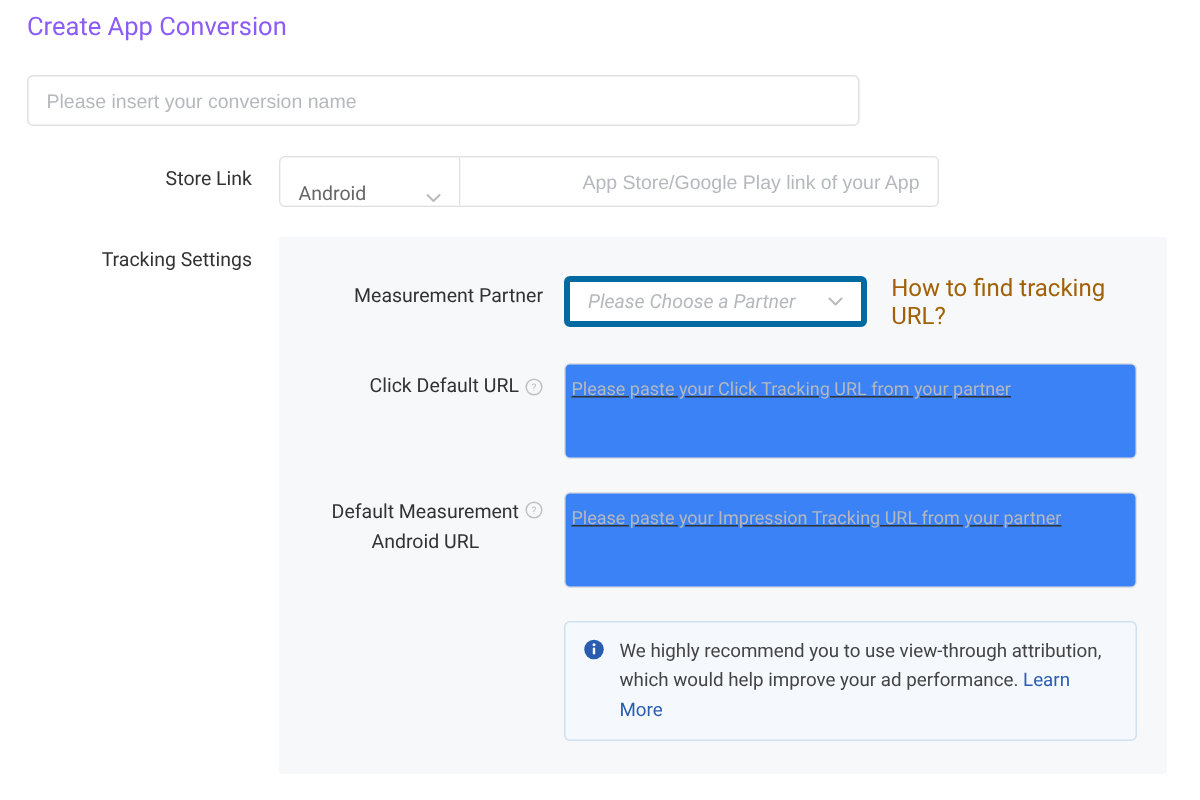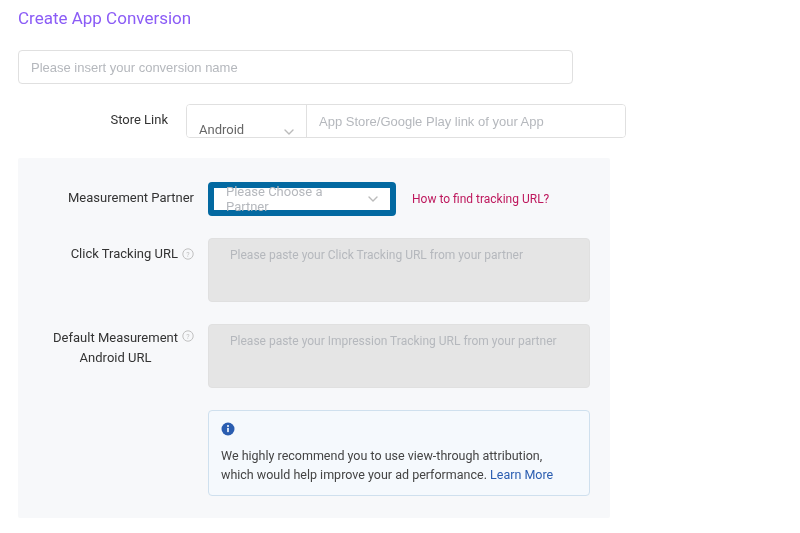--- a/index.html
+++ b/index.html
@@ -71,20 +71,21 @@
       width: 10px; height: 10px;
       display: inline-flex; align-items: center; justify-content: center;
     }
     .chevron svg { width: 10px; height: 10px; display: block; }
     .store-link-input {
       flex: 1;
       border: none;
       padding: 0 12px;
       font-size: 13px;
       outline: none;
+      text-align: right;
     }
     .store-link-input::placeholder { color: #b5b8bd; }
     .tracking-box {
       background: #f7f8fa;
       padding: 24px 20px 22px 20px;
       border-radius: 2px;
     }
     .tracking-row {
       display: flex;
       align-items: flex-start;
@@ -114,67 +115,68 @@
       flex-shrink: 0;
     }
     .help-icon svg { width: 12px; height: 12px; display: block; }
     .tracking-content {
       flex: 1;
       display: flex;
       align-items: center;
       gap: 16px;
     }
     .partner-select {
-      width: 188px;
+      width: 222px;
       height: 34px;
-      border: 6px solid #0369a1;
+      border: 4px solid #0369a1;
       border-radius: 4px;
       background: #fff;
       display: flex;
       align-items: center;
       justify-content: space-between;
       padding: 0 12px;
       cursor: pointer;
       font-size: 13px;
+      font-style: italic;
     }
     .partner-select .placeholder { color: #b5b8bd; }
     .help-link {
-      color: #be185d;
-      font-size: 12px;
+      color: #a16207;
+      font-size: 16px;
       text-decoration: none;
       cursor: pointer;
     }
     .tracking-textarea {
       flex: 1;
       width: 100%;
       height: 64px;
       border: 1px solid #e0e0e0;
       border-radius: 4px;
-      background: #e5e5e5;
-      padding: 9px 21px;
+      background: #3b82f6;
+      padding: 9px 4px;
       font-size: 12px;
       font-family: inherit;
       resize: none;
       outline: none;
       color: #333;
+      text-decoration: underline;
     }
     .tracking-textarea::placeholder { color: #b5b8bd; }
     .info-box {
       margin-left: 170px;
       margin-top: 18px;
       border: 1px solid #cfe0ee;
       background: #f5f9fd;
       border-radius: 4px;
       padding: 10px 12px;
       display: flex;
       gap: 10px;
       font-size: 12.5px;
       color: #444;
       line-height: 1.55;
-      flex-direction: column;
     }
     .info-icon {
       width: 14px; height: 14px;
       flex-shrink: 0;
       margin-top: 1px;
       color: #2a5db0;
     }
     .info-icon svg { width: 14px; height: 14px; display: block; }
     .info-text a { color: #2a5db0; text-decoration: none; cursor: pointer; }
   </style>
@@ -200,20 +202,21 @@
               <path d="M1 3 L5 7 L9 3" stroke="#bbb" stroke-width="1.4" fill="none" stroke-linecap="round" stroke-linejoin="round"></path>
             </svg>
         </span>
       </div>
       <input type="text" class="store-link-input" placeholder="App Store/Google Play link of your App" style="">
     </div>
   </div>
 </div>
 
 <div class="form-row">
+  <div class="form-label">Tracking Settings</div>
   <div class="form-content">
     <div class="tracking-box">
 
       <div class="tracking-row">
         <div class="tracking-label">
           <span>Measurement Partner</span>
         </div>
         <div class="tracking-content">
           <div class="partner-select">
             <span class="placeholder">Please Choose a Partner</span>
@@ -222,21 +225,21 @@
                   <path d="M1 3 L5 7 L9 3" stroke="#bbb" stroke-width="1.4" fill="none" stroke-linecap="round" stroke-linejoin="round"></path>
                 </svg>
             </span>
           </div>
           <a class="help-link">How to find tracking URL?</a>
         </div>
       </div>
 
       <div class="tracking-row">
         <div class="tracking-label">
-          <span>Click Tracking URL</span>
+          <span>Click Default URL</span>
           <span class="help-icon">
             <svg viewBox="0 0 12 12">
                 <circle cx="6" cy="6" r="5.2" fill="none" stroke="currentColor" stroke-width="1"></circle>
                 <text x="6" y="8.6" text-anchor="middle" font-size="7" fill="currentColor">?</text>
               </svg>
           </span>
         </div>
         <div class="tracking-content">
           <textarea class="tracking-textarea" placeholder="Please paste your Click Tracking URL from your partner" style=""></textarea>
         </div>

